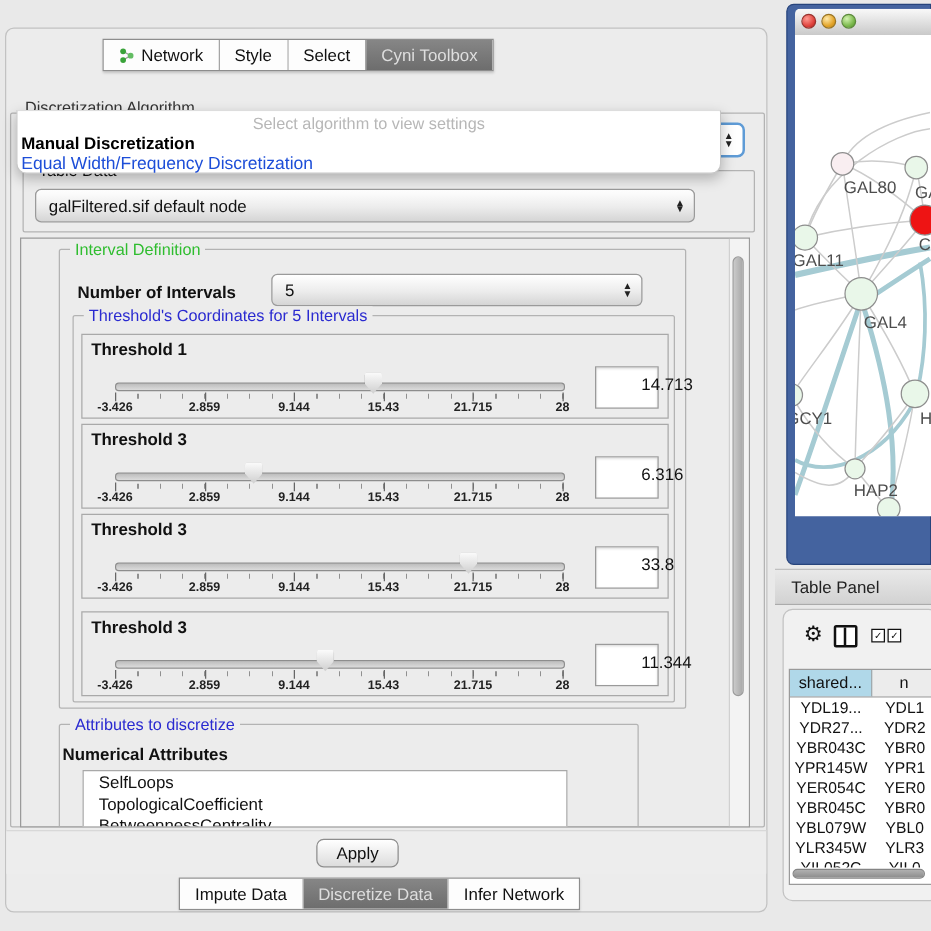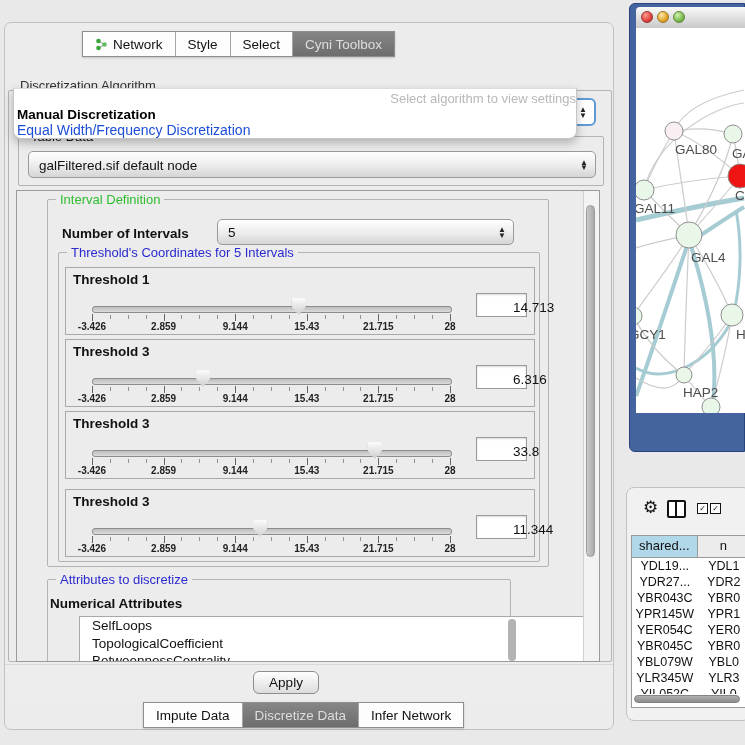--- a/index.html
+++ b/index.html
@@ -29,47 +29,47 @@
 
   
   .combo{position:absolute;background:linear-gradient(#ffffff,#ececec 55%,#d5d5d5);border:1px solid #9a9a9a;border-radius:5px;box-sizing:border-box;}
   .combo .txt{position:absolute;left:10px;top:50%;transform:translateY(-50%);font-size:13.5px;}
   .stepper{position:absolute;right:7px;top:50%;transform:translateY(-50%);display:flex;flex-direction:column;align-items:center;color:#222;}
   .stepper i{font-style:normal;font-size:8px;line-height:5.5px;}
 
   
   .popup{left:13px;top:88px;width:562px;height:49px;background:#fff;border:1px solid #c6c6c6;border-top:1px solid #ddd;
          border-radius:0 0 8px 8px;box-shadow:0 4px 10px rgba(0,0,0,.25);z-index:30;}
-  .popup .ph{position:absolute;left:0;right:0;top:2px;text-align:right;color:#b7b7b7;font-size:13px;}
+  .popup .ph{position:absolute;left:0;right:0;top:2px;text-align:center;color:#b7b7b7;font-size:13px;}
   .popup .opt1{position:absolute;left:3px;top:18px;font-weight:700;font-size:13.5px;color:#000;}
   .popup .opt2{position:absolute;left:3px;top:33px;font-size:14px;color:#1d4ed8;}
   .algo-remnant{left:566px;top:98px;width:30px;height:28px;background:#fff;border:2.5px solid #5e9bd6;border-radius:6px;box-sizing:border-box;z-index:5;}
 
   
   .scrollpane{left:16px;top:190px;width:584px;height:472px;border:1px solid #9a9a9a;background:#ececec;overflow:hidden;box-sizing:border-box;}
   .vsb-track{position:absolute;right:0;top:0;width:15px;height:470px;background:#f3f3f3;border-left:1px solid #d0d0d0;}
   .vsb-thumb{position:absolute;left:2px;top:14px;width:9px;height:352px;border-radius:5px;background:linear-gradient(90deg,#cacaca,#a9a9a9);border:1px solid #9b9b9b;box-sizing:border-box;}
 
   
   .th-panel{position:absolute;left:6px;width:470px;height:68px;border:1px solid #a9a9a9;background:#ececec;box-sizing:border-box;}
   .th-label{position:absolute;left:7px;top:4px;font-weight:700;font-size:13.5px;}
   .th-track{position:absolute;left:26px;top:38px;width:358px;height:5px;border:1px solid #8d8d8d;border-radius:3px;
             background:linear-gradient(#bdbdbd,#dcdcdc);}
   .th-thumb{position:absolute;top:30px;width:14px;height:17px;background:linear-gradient(#fbfbfb,#cfcfcf);
             clip-path:polygon(8% 0,92% 0,100% 14%,100% 52%,50% 100%,0 52%,0 14%);filter:drop-shadow(0 0 1px #777);}
   .th-minor{position:absolute;left:26px;top:47px;width:359px;height:4px;
             background:repeating-linear-gradient(to right,#909090 0,#909090 1px,transparent 1px,transparent 17.9px);}
   .th-major{position:absolute;top:46px;width:1px;height:7px;background:#666;}
   .th-ticklabel{position:absolute;top:53px;transform:translateX(-50%);font-size:10px;font-weight:700;color:#222;white-space:nowrap;}
-  .valbox{position:absolute;left:410px;top:25px;width:51px;height:24px;background:#fff;border:1px solid #9a9a9a;
+  .valbox{position:absolute;left:410px;top:25px;width:51px;height:34px;background:#fff;border:1px solid #9a9a9a;
           box-shadow:inset 0 1px 2px rgba(0,0,0,.15);box-sizing:border-box;font-size:13.5px;text-align:right;
           line-height:27px;padding-right:5px;padding-left:36px;}
 
   
-  .attr-list{position:absolute;left:18px;top:36px;width:516px;height:60px;background:#fff;border:1px solid #a8a8a8;box-sizing:border-box;overflow:hidden;margin-left:13px;}
+  .attr-list{position:absolute;left:18px;top:36px;width:388px;height:60px;background:#fff;border:1px solid #a8a8a8;box-sizing:border-box;overflow:hidden;}
   .attr-item{padding:1px 0 1px 12px;font-size:13.5px;line-height:15.5px;}
   .attr-sb{position:absolute;left:428px;top:2px;width:8px;height:42px;background:#b3b3b3;border-radius:4px;}
 
   
   .apply-bar{left:5px;top:664px;width:608px;height:34px;background:#ededed;border-top:1px solid #d8d8d8;z-index:8;}
   .apply-btn{position:absolute;left:248px;top:6px;width:66px;height:23px;background:linear-gradient(#ffffff,#dcdcdc);
              border:1px solid #8d8d8d;border-radius:6px;font-size:13.5px;text-align:center;line-height:21px;box-sizing:border-box;}
 
   
   .net-frame{left:629px;top:3px;width:116px;height:449px;background:#44639f;border:1px solid #27447c;border-radius:6px 0 0 6px;box-sizing:border-box;}
@@ -145,21 +145,21 @@
   </div>
 
   <div class="abs popup">
     <div class="ph">Select algorithm to view settings</div>
     <div class="opt1">Manual Discretization</div>
     <div class="opt2">Equal Width/Frequency Discretization</div>
   </div>
 
   <div class="abs group" style="left:18px;top:136px;width:586px;height:50px;">
     <span class="gtitle">Table Data</span>
-    <div class="combo" style="left:9px;top:14px;width:568px;height:27px;">
+    <div class="combo" style="left:9px;top:14px;width:528px;height:27px;">
       <span class="txt">galFiltered.sif default node</span>
       <span class="stepper">
           <i>▲</i>
           <i>▼</i>
         </span>
     </div>
   </div>
 
   <div class="abs scrollpane">
 
@@ -339,20 +339,23 @@
         <text x="96" y="130" font-size="13.5" fill="#4d4d4d">GA</text>
         <text x="99" y="172" font-size="13.5" fill="#4d4d4d">C</text>
         <text x="-2" y="185" font-size="13.5" fill="#4d4d4d">GAL11</text>
         <text x="55" y="234" font-size="13.5" fill="#4d4d4d">GAL4</text>
         <text x="-7" y="311" font-size="13.5" fill="#4d4d4d">GCY1</text>
         <text x="100" y="311" font-size="13.5" fill="#4d4d4d">H</text>
         <text x="47" y="369" font-size="13.5" fill="#4d4d4d">HAP2</text>
       </svg>
   </div>
 
+  <div class="abs tp-header">
+    <span class="tp-title">Table Panel</span>
+  </div>
 
   <div class="abs tp-container">
     <div class="tp-toolbar">
       <span class="gear">⚙</span>
       <span class="spliticon">
           <div></div>
         </span>
       <span class="cbx" style="left:70px;">✓</span>
       <span class="cbx" style="left:83px;">✓</span>
     </div>

